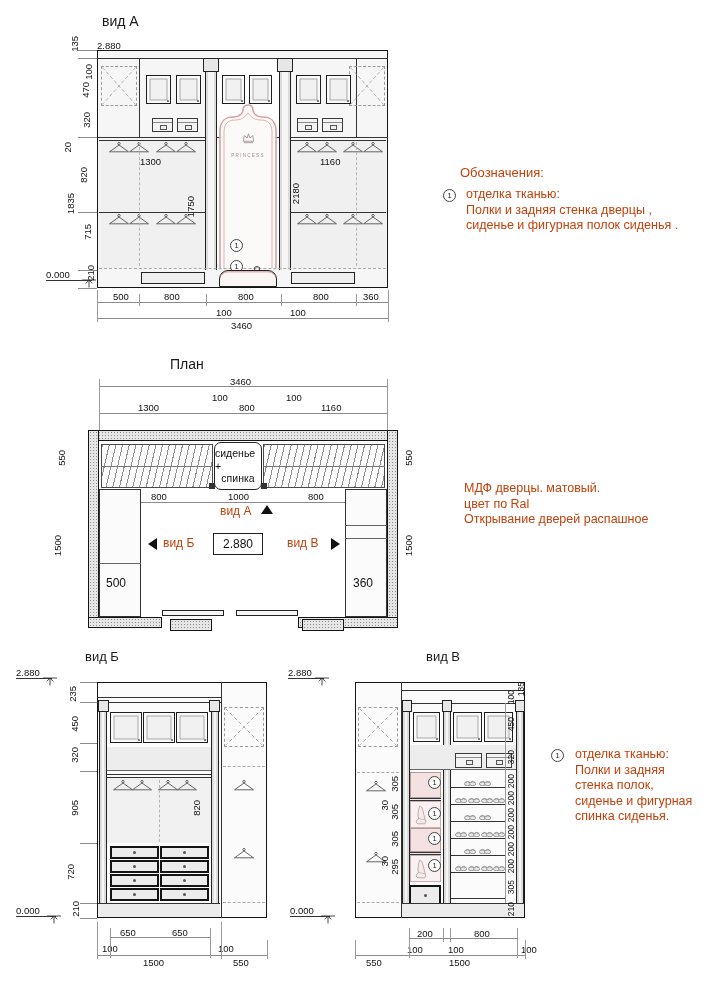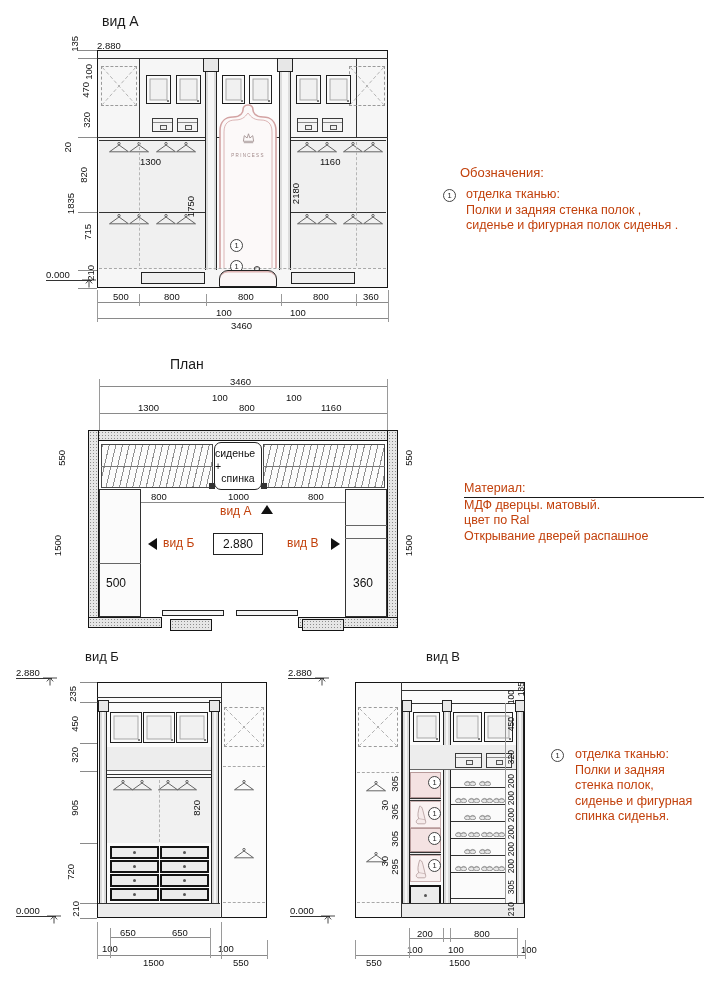--- a/index.html
+++ b/index.html
@@ -248,21 +248,21 @@
     <div class="lv" style="left:281px;top:294px;height:12px"></div>
     <div class="lv" style="left:356px;top:294px;height:12px"></div>
     <div class="lv" style="left:388px;top:290px;height:32px"></div>
   </div>
 
   <div class="v" style="inset:0">
     <div class="txt" style="left:460px;top:165px;font-size:13px">Обозначения:</div>
     <div class="circ" style="left:443px;top:189px">1</div>
     <div class="txt" style="left:466px;top:187px;width:230px">
       <span>отделка тканью:</span>
-      <span>Полки и задняя стенка полок ,</span>
+      <span>Полки и задняя стенка дверцы ,</span>
       <span>сиденье и фигурная полок сиденья .</span>
     </div>
   </div>
 
   <div class="v" style="inset:0">
     <div class="ttl" style="left:170px;top:357px">План</div>
 
     <div class="lh" style="left:99px;top:386px;width:288px"></div>
     <div class="dim" style="left:230px;top:377px">3460</div>
     <div class="lh" style="left:99px;top:413px;width:288px"></div>
@@ -319,21 +319,20 @@
     <div class="tri-right" style="left:331px;top:538px"></div>
 
     <div class="dimv" style="left:57px;top:450px">550</div>
     <div class="dimv" style="left:53px;top:535px">1500</div>
     <div class="dimv" style="left:404px;top:450px">550</div>
     <div class="dimv" style="left:404px;top:535px">1500</div>
   </div>
 
   <div class="txt" style="left:464px;top:481px;width:240px">
     <span>
-        <span class="u">Материал:</span>
         <span> МДФ дверцы. матовый.</span>
       </span>
     <span>цвет по Ral</span>
     <span>Открывание дверей распашное</span>
   </div>
 
   <div class="v" style="inset:0">
     <div class="ttl" style="left:85px;top:650px;font-size:13px">вид Б</div>
     <div class="dim" style="left:16px;top:668px">2.880</div>
     <div class="lhk" style="left:16px;top:678px;width:36px"></div>

